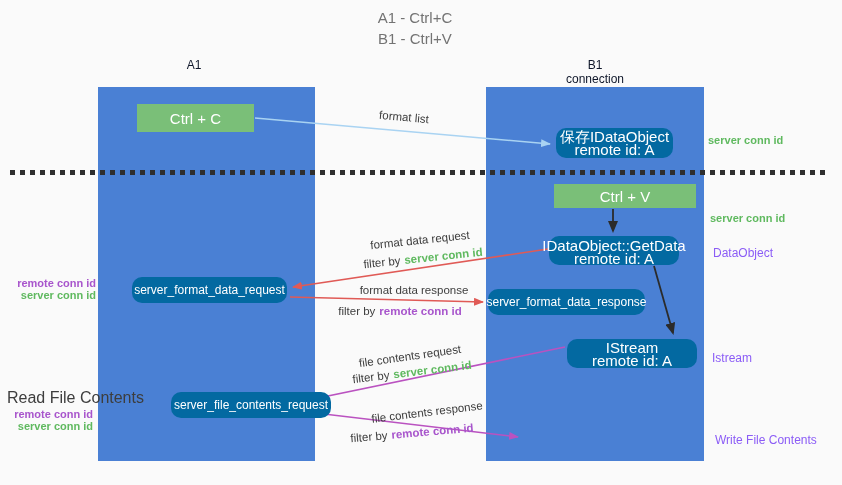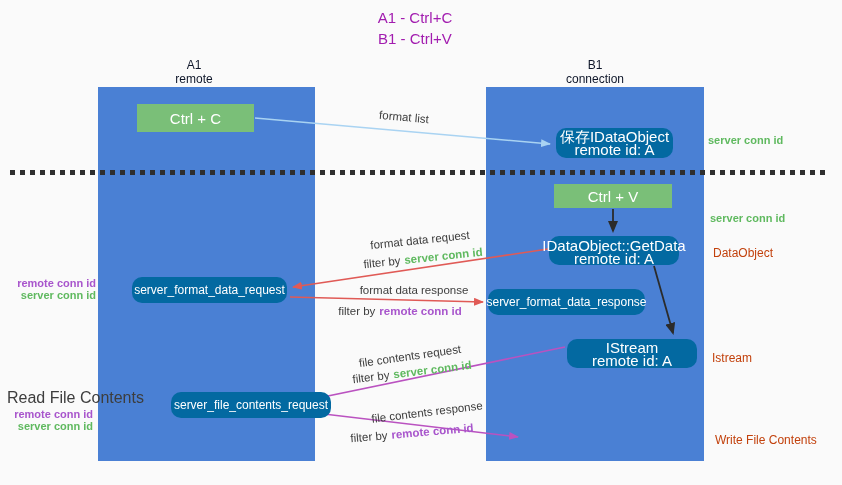--- a/index.html
+++ b/index.html
@@ -4,21 +4,21 @@
 <style>
   html,body{margin:0;padding:0;background:#fafafa;}
   .canvas{
     position:relative;width:842px;height:485px;overflow:hidden;
     background:#fafafa;
     font-family:"Liberation Sans","DejaVu Sans",sans-serif;
     color:#3d3d3d;
   }
   .title{
     position:absolute;left:315px;top:7px;width:200px;
-    text-align:center;font-size:15px;line-height:21px;color:#a21caf;
+    text-align:center;font-size:15px;line-height:21px;color:#737373;
   }
   .lane{position:absolute;top:87px;height:374px;background:#4a80d4;}
   .lane-left{left:98px;width:217px;}
   .lane-right{left:486px;width:218px;}
   .lane-header{
     position:absolute;top:58px;text-align:center;
     font-size:12px;line-height:14px;color:#0f172a;
   }
   .lane-header.left{left:94px;width:200px;}
   .lane-header.right{left:486px;width:218px;text-align:center;}
@@ -31,41 +31,40 @@
     color:#ffffff;text-align:center;font-size:15px;line-height:13px;
   }
   .node.green{background:#7abf78;}
   .node.orange{background:#0369a1;border-radius:10px;}
   .msg{
     position:absolute;white-space:nowrap;font-size:11.5px;color:#3d3d3d;
     transform:translate(-50%,-50%);
   }
   .msg .green-txt{color:#5fb95f;font-weight:bold;margin-left:4px;}
   .msg .purple-txt{color:#a855cc;font-weight:bold;margin-left:4px;}
-  .ann{position:absolute;white-space:nowrap;font-size:12px;color:#c2410c;}
+  .ann{position:absolute;white-space:nowrap;font-size:12px;color:#8b5cf6;}
   .ann.green-txt{color:#5fb95f;font-weight:bold;font-size:11px;}
   .ann-group{position:absolute;text-align:right;white-space:nowrap;}
   .ann-group .gray-line{font-size:16px;color:#3d3d3d;line-height:14px;margin-bottom:3px;}
   .ann-group .purple-line{font-size:11px;font-weight:bold;color:#a855cc;line-height:12px;}
   .ann-group .green-line{font-size:11px;font-weight:bold;color:#5fb95f;line-height:12px;}
   svg.arrows{position:absolute;left:0;top:0;pointer-events:none;}
 </style>
 </head>
 <body>
 
 <div class="canvas">
 
   <div class="title">
     <div>A1 - Ctrl+C</div>
     <div>B1 - Ctrl+V</div>
   </div>
 
   <div class="lane-header left">
     <div>A1</div>
-    <div>remote</div>
   </div>
   <div class="lane-header right">
     <div>B1</div>
     <div>connection</div>
   </div>
 
   <div class="lane lane-left"></div>
   <div class="lane lane-right"></div>
 
   <div class="divider"></div>
@@ -103,21 +102,21 @@
   <div class="node orange" style="left:128px;top:392px;width:160px;height:26px;font-size:12px;margin-left:43px;">
     <span>server_file_contents_request</span>
   </div>
 
   <div class="node orange" style="left:556px;top:128px;width:117px;height:30px;">
     <div>
       <div>保存IDataObject</div>
       <div>remote id: A</div>
     </div>
   </div>
-  <div class="node green" style="left:554px;top:184px;width:118px;height:24px;">
+  <div class="node green" style="left:554px;top:184px;width:142px;height:24px;">
     <span>Ctrl + V</span>
   </div>
   <div class="node orange" style="left:549px;top:236px;width:130px;height:29px;align-items:flex-end;">
     <div>
       <div>IDataObject::GetData</div>
       <div>remote id: A</div>
     </div>
   </div>
   <div class="node orange" style="left:488px;top:289px;width:157px;height:26px;font-size:12px;">
     <span>server_format_data_response</span>

